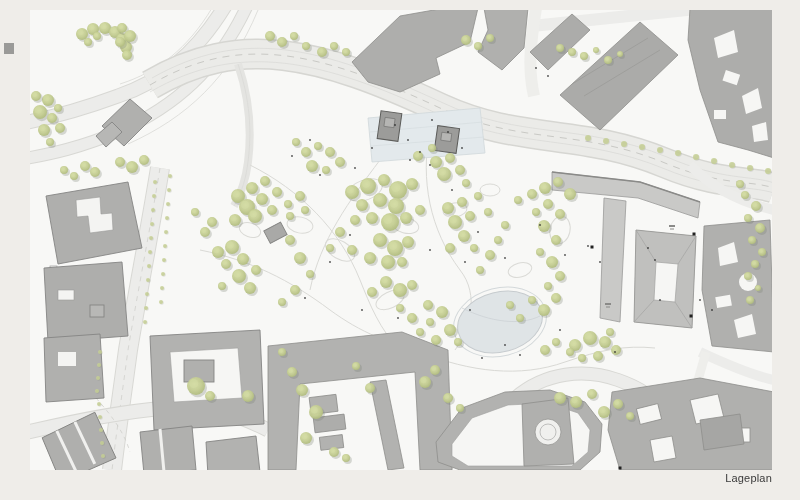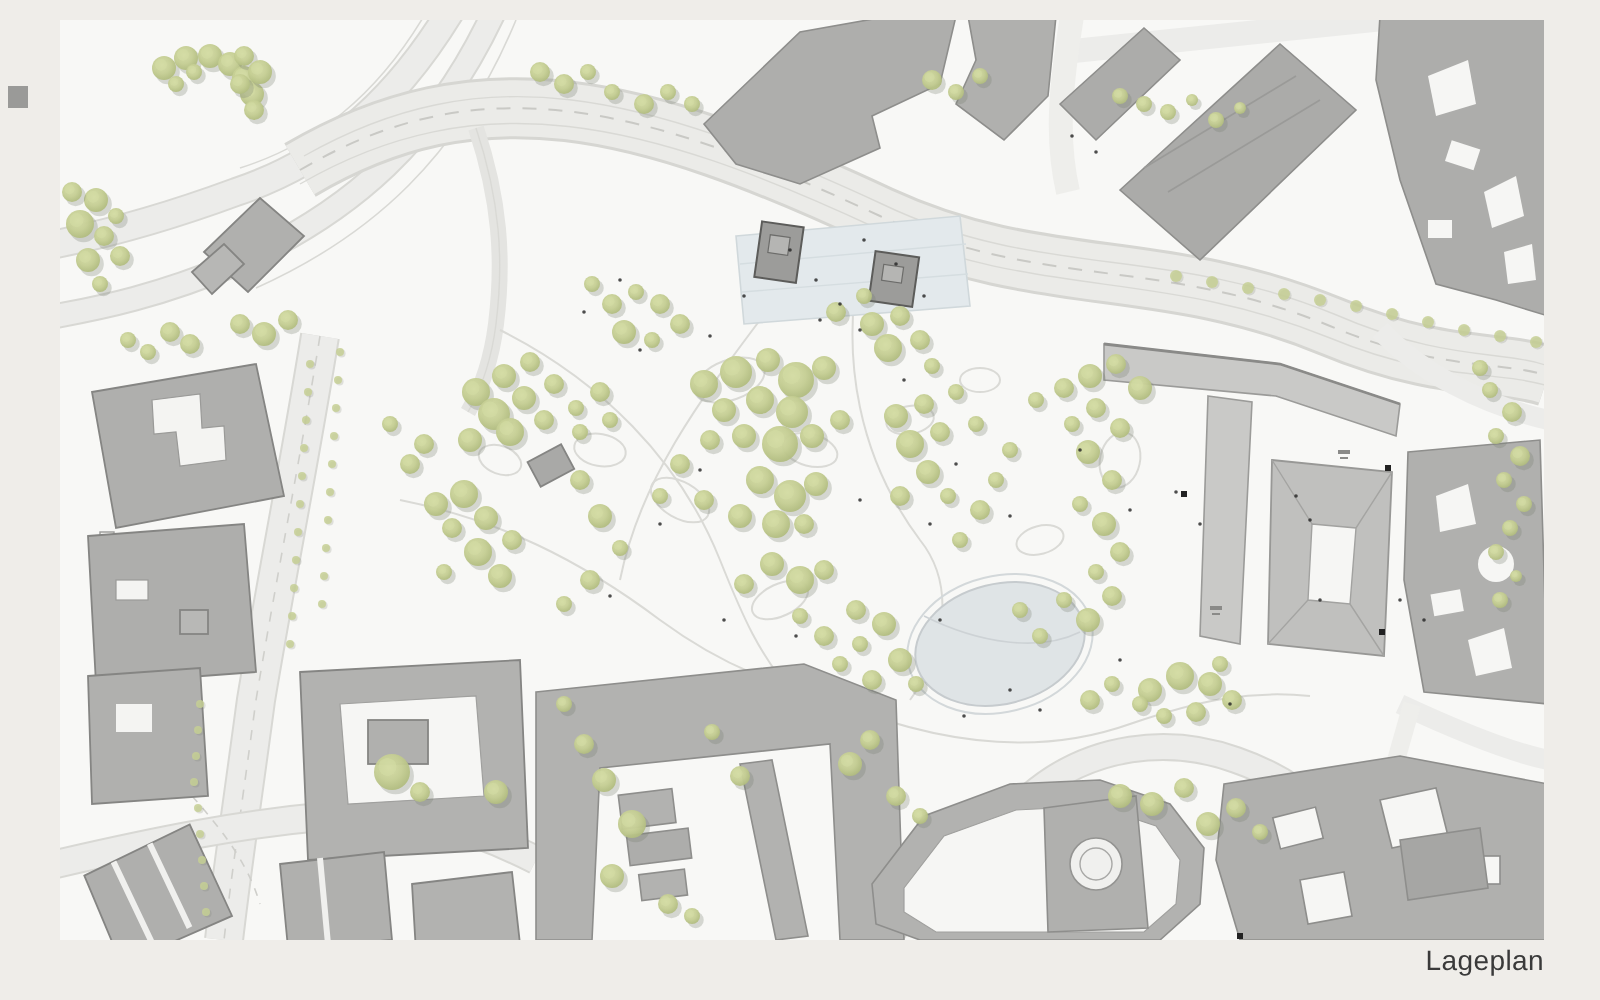--- a/index.html
+++ b/index.html
@@ -5,21 +5,21 @@
   html,body{margin:0;padding:0;}
   body{
     width:800px;height:500px;overflow:hidden;
     background:var(--bg,#efede9);
     font-family:"Liberation Sans", sans-serif;
   }
   .stage{position:relative;width:800px;height:500px;}
   .map-svg{position:absolute;left:0;top:0;width:800px;height:500px;display:block;}
   .plan-caption{
     position:absolute;right:28px;top:472px;
-    font-size:14px;color:#3a3a3a;letter-spacing:.2px;
+    font-size:11px;color:#3a3a3a;letter-spacing:.2px;
     font-family:"Liberation Sans", sans-serif;
   }
 </style>
 </head>
 <body style="--bg: #efede9;">
 
 <div class="stage">
 
   <svg class="map-svg" viewBox="0 0 800 500" xmlns="http://www.w3.org/2000/svg">
     <defs>

